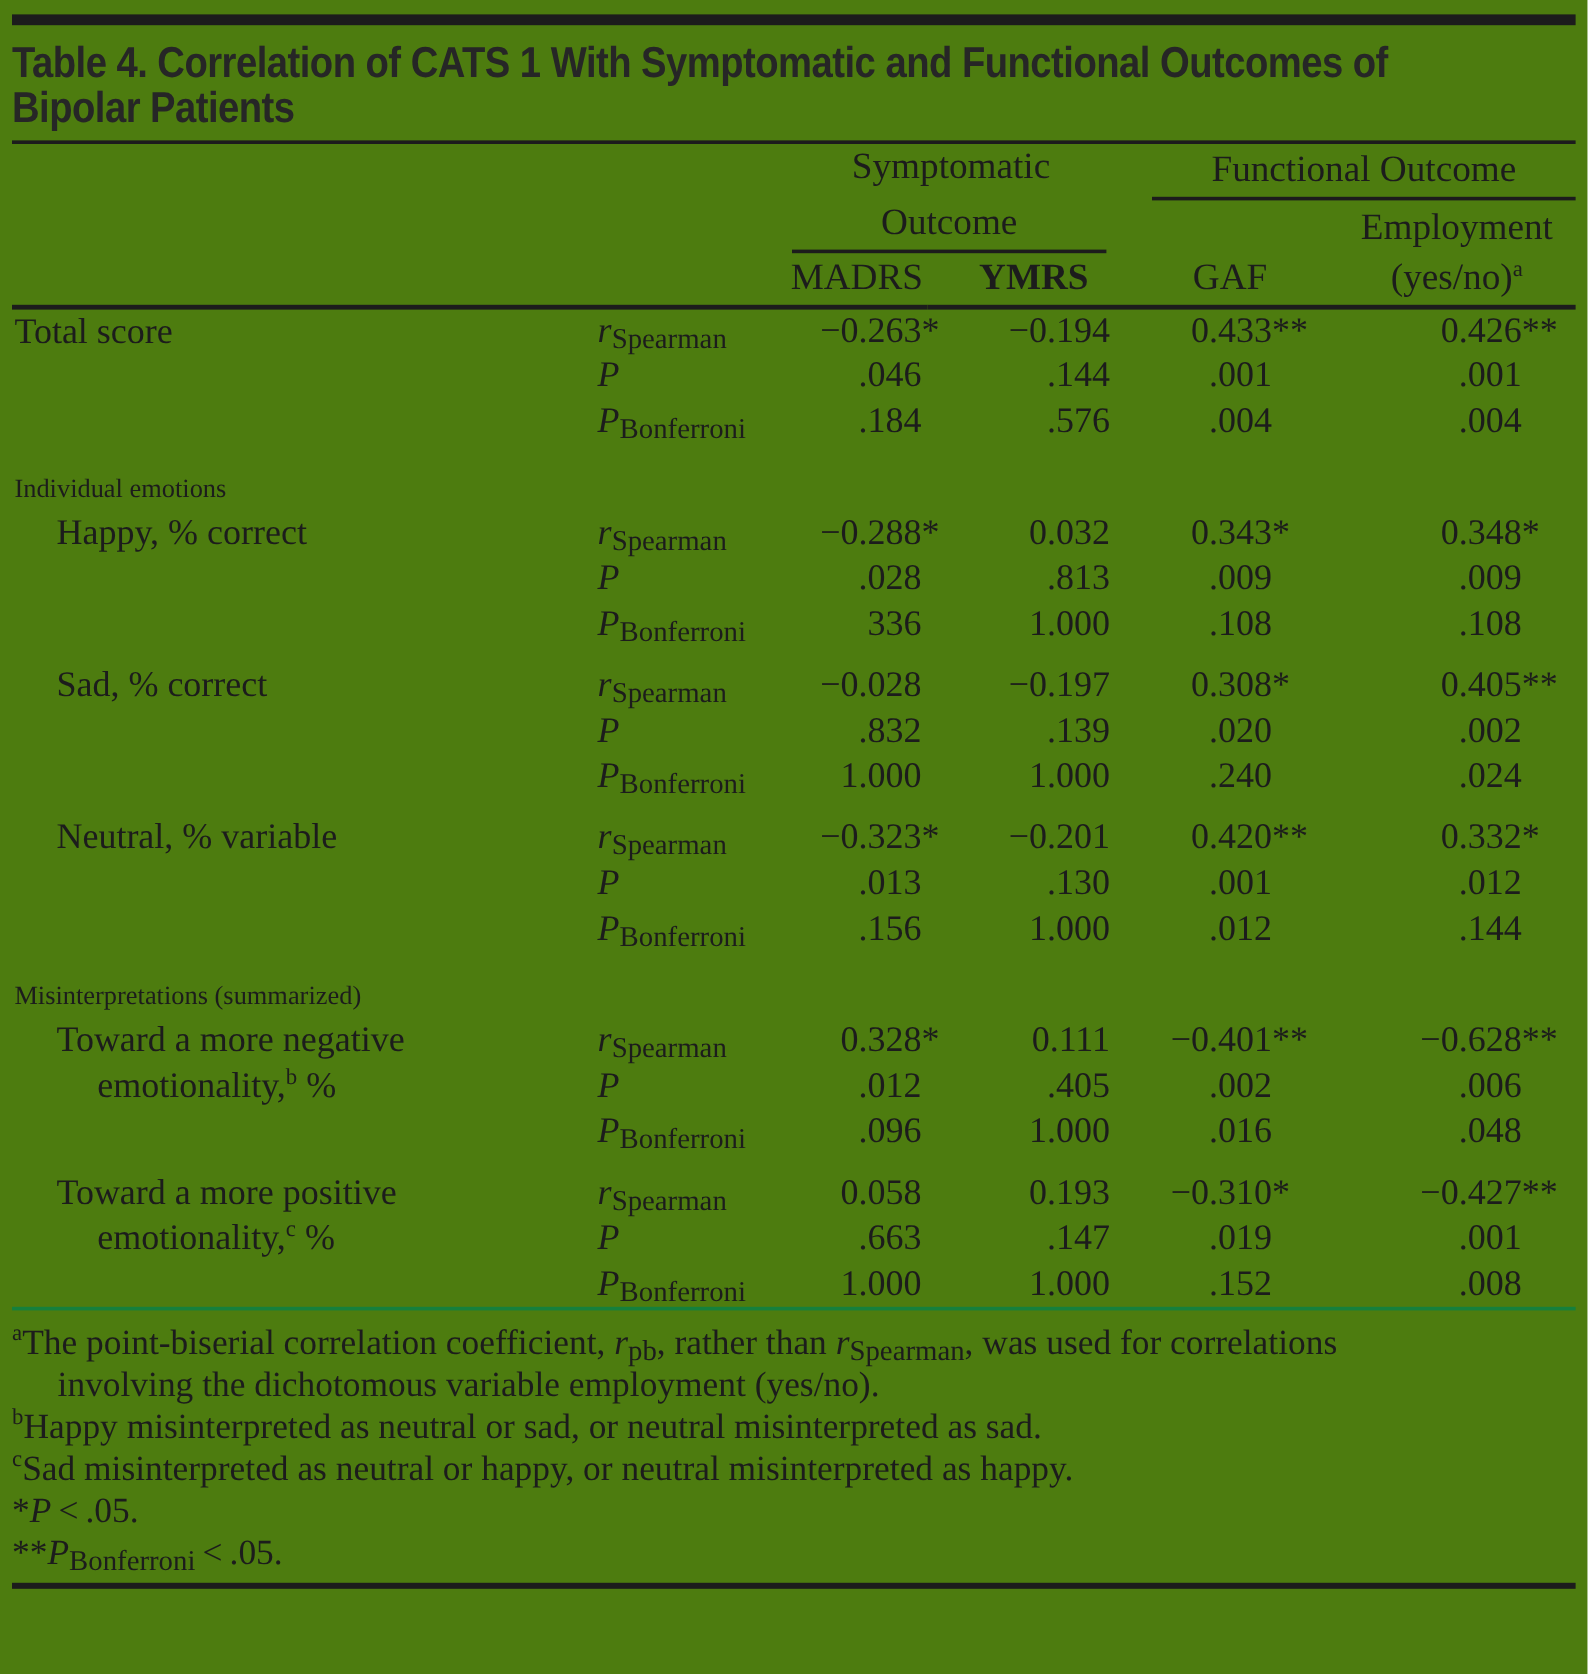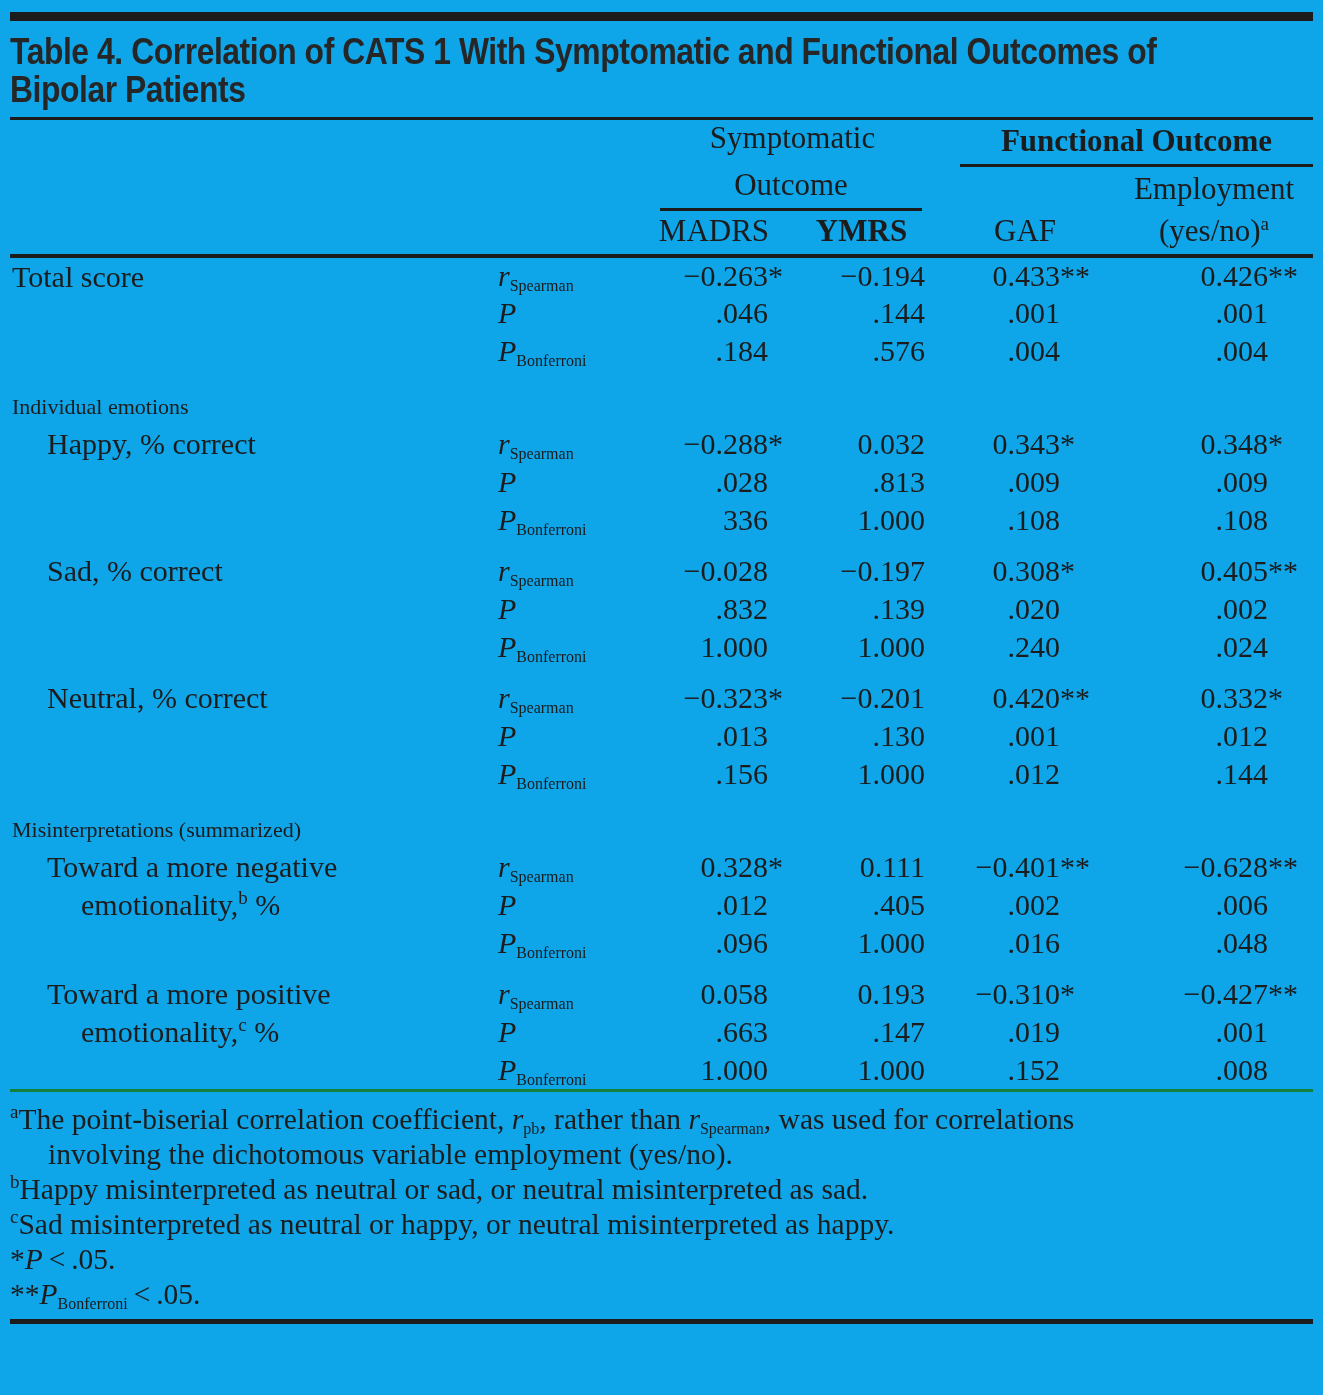--- a/index.html
+++ b/index.html
@@ -1,56 +1,56 @@
 <!DOCTYPE html>
 <html><head>
 <meta charset="utf-8">
 <style>
   html,body{margin:0;padding:0;background:#ffffff;}
   .page{
-    position:relative;width:1323px;height:1395px;background:#0ea5e9;
+    position:relative;width:1323px;height:1395px;background:#4d7c0f;
     color:#1c1c1c;font-family:"Liberation Serif","DejaVu Serif",serif;
     overflow:hidden;
   }
   .topbar{margin:12px 10px 0;height:9px;background:#1c1c1c;}
   .title{
     margin:12px 10px 0;width:1475px;transform:scaleX(0.885);transform-origin:left top;
     font-family:"Liberation Sans","DejaVu Sans",sans-serif;font-weight:700;
     color:#262626;font-size:36px;line-height:38px;letter-spacing:-0.5px;
   }
   .title-rule{margin:8px 10px 0;height:3px;background:#1c1c1c;}
 
   table{border-collapse:collapse;table-layout:fixed;width:1303px;margin:0 10px;}
   td{padding:0;}
   .hd{font-size:31px;}
   tr.h1{height:45px;} tr.h2{height:41px;} tr.h3{height:45px;}
   tr.h1 td,tr.h2 td,tr.h3 td{vertical-align:bottom;}
   .sym{text-align:center;padding-bottom:11px;}
   .uline{border-bottom:3px solid #1c1c1c;padding-bottom:5px;text-align:center;}
   .outline-wrap{margin-left:5px;margin-right:8px;}
-  .func-wrap{margin-left:30px;font-weight:bold;}
+  .func-wrap{margin-left:30px;}
   .emp{text-align:center;padding-left:50px;padding-bottom:4px;}
   tr.h3 td{border-bottom:4px solid #1c1c1c;padding-bottom:5px;}
   .cen{text-align:center;}
   .ymrs-pad{padding-left:20px;font-weight:bold;}
   .gaf-pad{padding-left:55px;}
 
   tr.row{height:38px;}
   td.stat{font-size:30px;padding-left:8px;vertical-align:middle;white-space:nowrap;}
   td.val{font-size:30px;text-align:right;vertical-align:middle;white-space:nowrap;}
   td.v3,td.v4,td.v5{padding-right:5px;}
   td.v6{padding-right:45px;}
   .ast{display:inline-block;width:0;overflow:visible;white-space:pre;}
   td.labcell{font-size:30px;vertical-align:top;}
   .labline{height:38px;line-height:38px;white-space:nowrap;}
   .ind0{padding-left:2px;} .ind1{padding-left:37px;} .ind2{padding-left:71px;}
   tr.section td{font-size:22px;height:50px;vertical-align:bottom;padding-bottom:5px;padding-left:2px;}
   tr.sp td{height:13px;}
 
-  .sb{font-size:16px;font-style:normal;line-height:0;vertical-align:-5px;}
+  .sb{font-size:24px;font-style:normal;line-height:0;vertical-align:-5px;}
   .su{font-size:19px;font-style:normal;line-height:0;vertical-align:11px;}
 
   .footnotes{
     margin:0 10px;border-top:3px solid #15803d;padding-top:10px;
     font-size:29.5px;line-height:35px;
   }
   .fn{margin:0;padding-left:38px;text-indent:-38px;}
   .bottom-rule{margin:7px 10px 0;height:5px;background:#1c1c1c;}
 </style>
 </head>
@@ -175,21 +175,21 @@
           <td class="val v3"><span class="vtext">1.000</span></td>
           <td class="val v4"><span class="vtext">1.000</span></td>
           <td class="val v5"><span class="vtext">.240</span></td>
           <td class="val v6"><span class="vtext">.024</span></td>
         </tr>
         <tr class="sp">
           <td colspan="6"></td>
         </tr>
         <tr class="row">
           <td class="labcell" rowspan="3">
-            <div class="labline ind1">Neutral, % correct</div>
+            <div class="labline ind1">Neutral, % variable</div>
           </td>
           <td class="stat"><i>r</i><span class="sb">Spearman</span></td>
           <td class="val v3"><span class="vtext">−0.323</span><span class="ast">*</span></td>
           <td class="val v4"><span class="vtext">−0.201</span></td>
           <td class="val v5"><span class="vtext">0.420</span><span class="ast">**</span></td>
           <td class="val v6"><span class="vtext">0.332</span><span class="ast">*</span></td>
         </tr>
         <tr class="row">
           <td class="stat"><i>P</i></td>
           <td class="val v3"><span class="vtext">.013</span></td>

